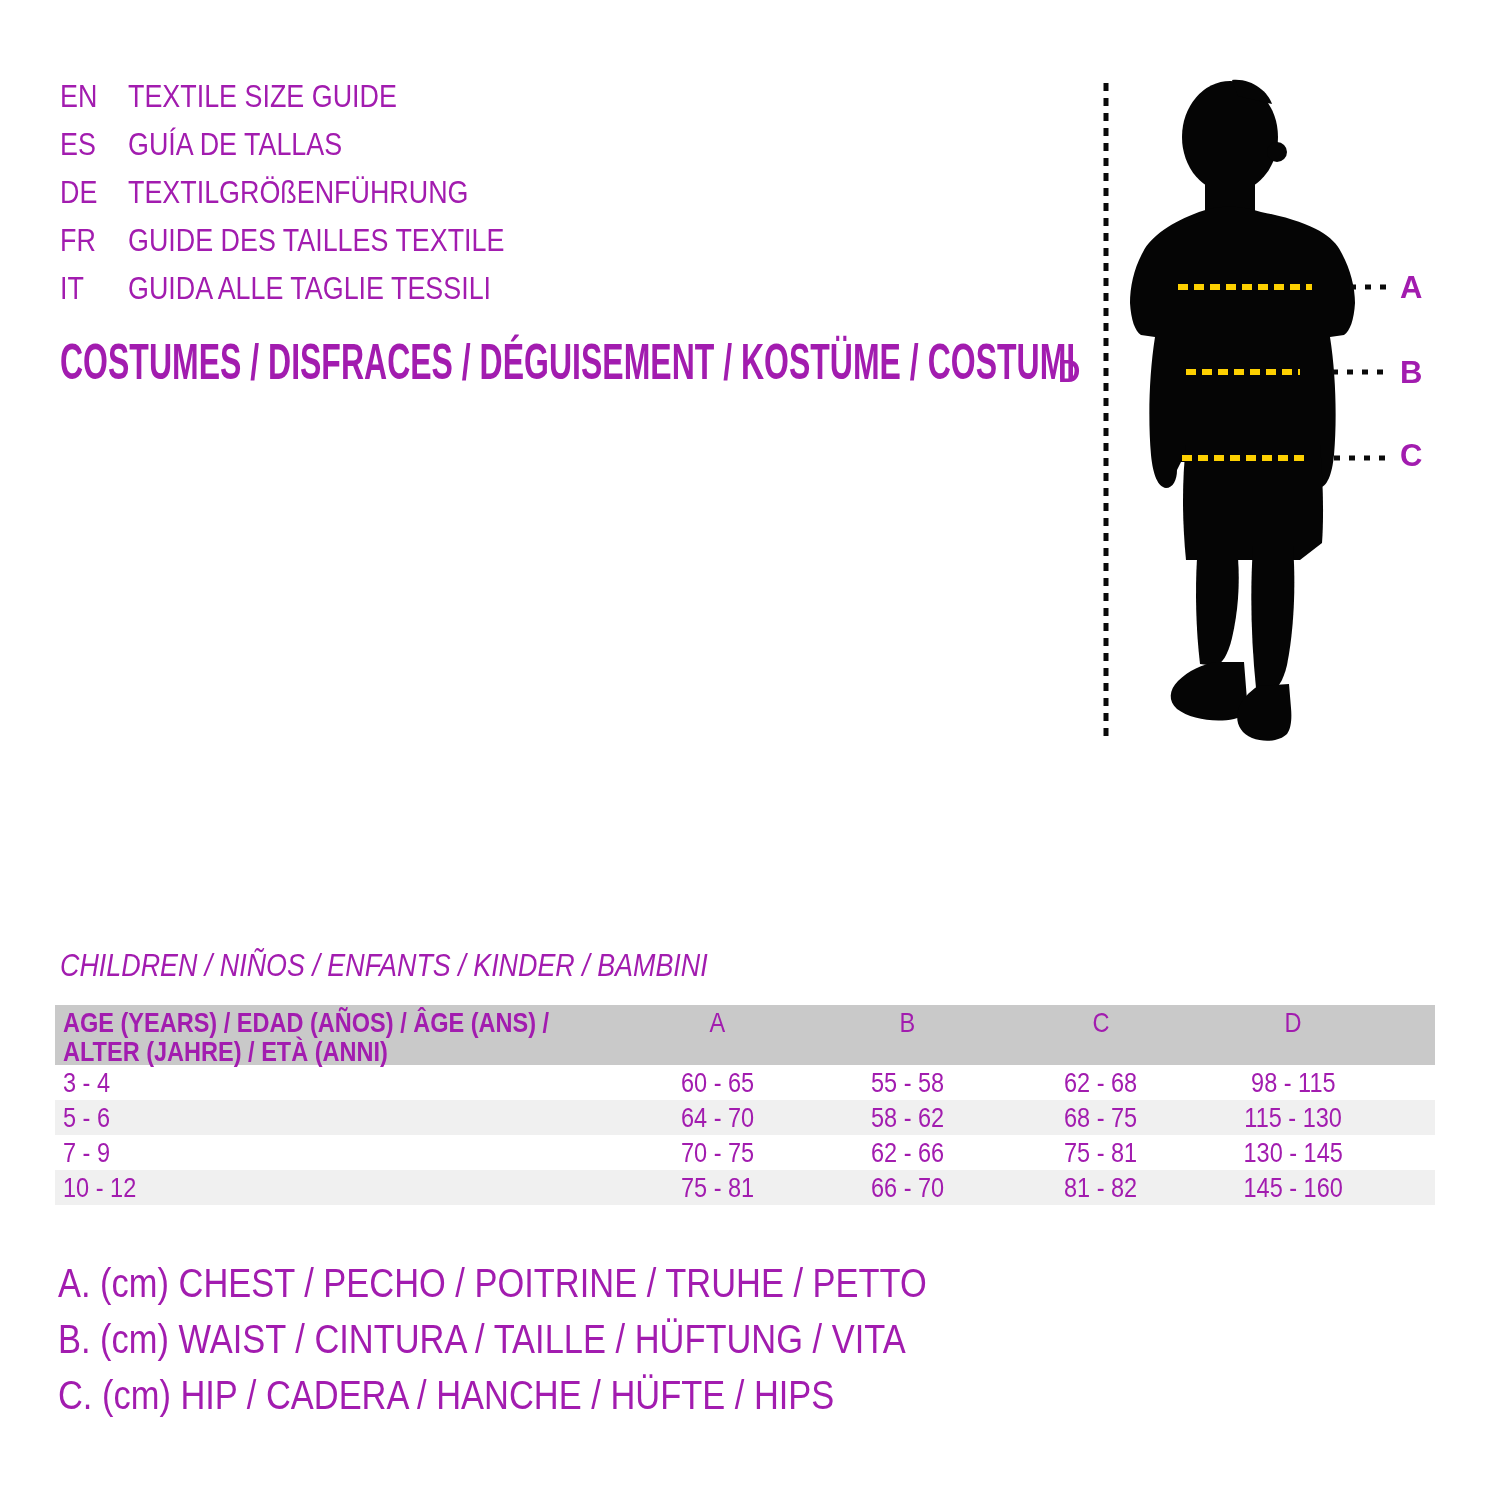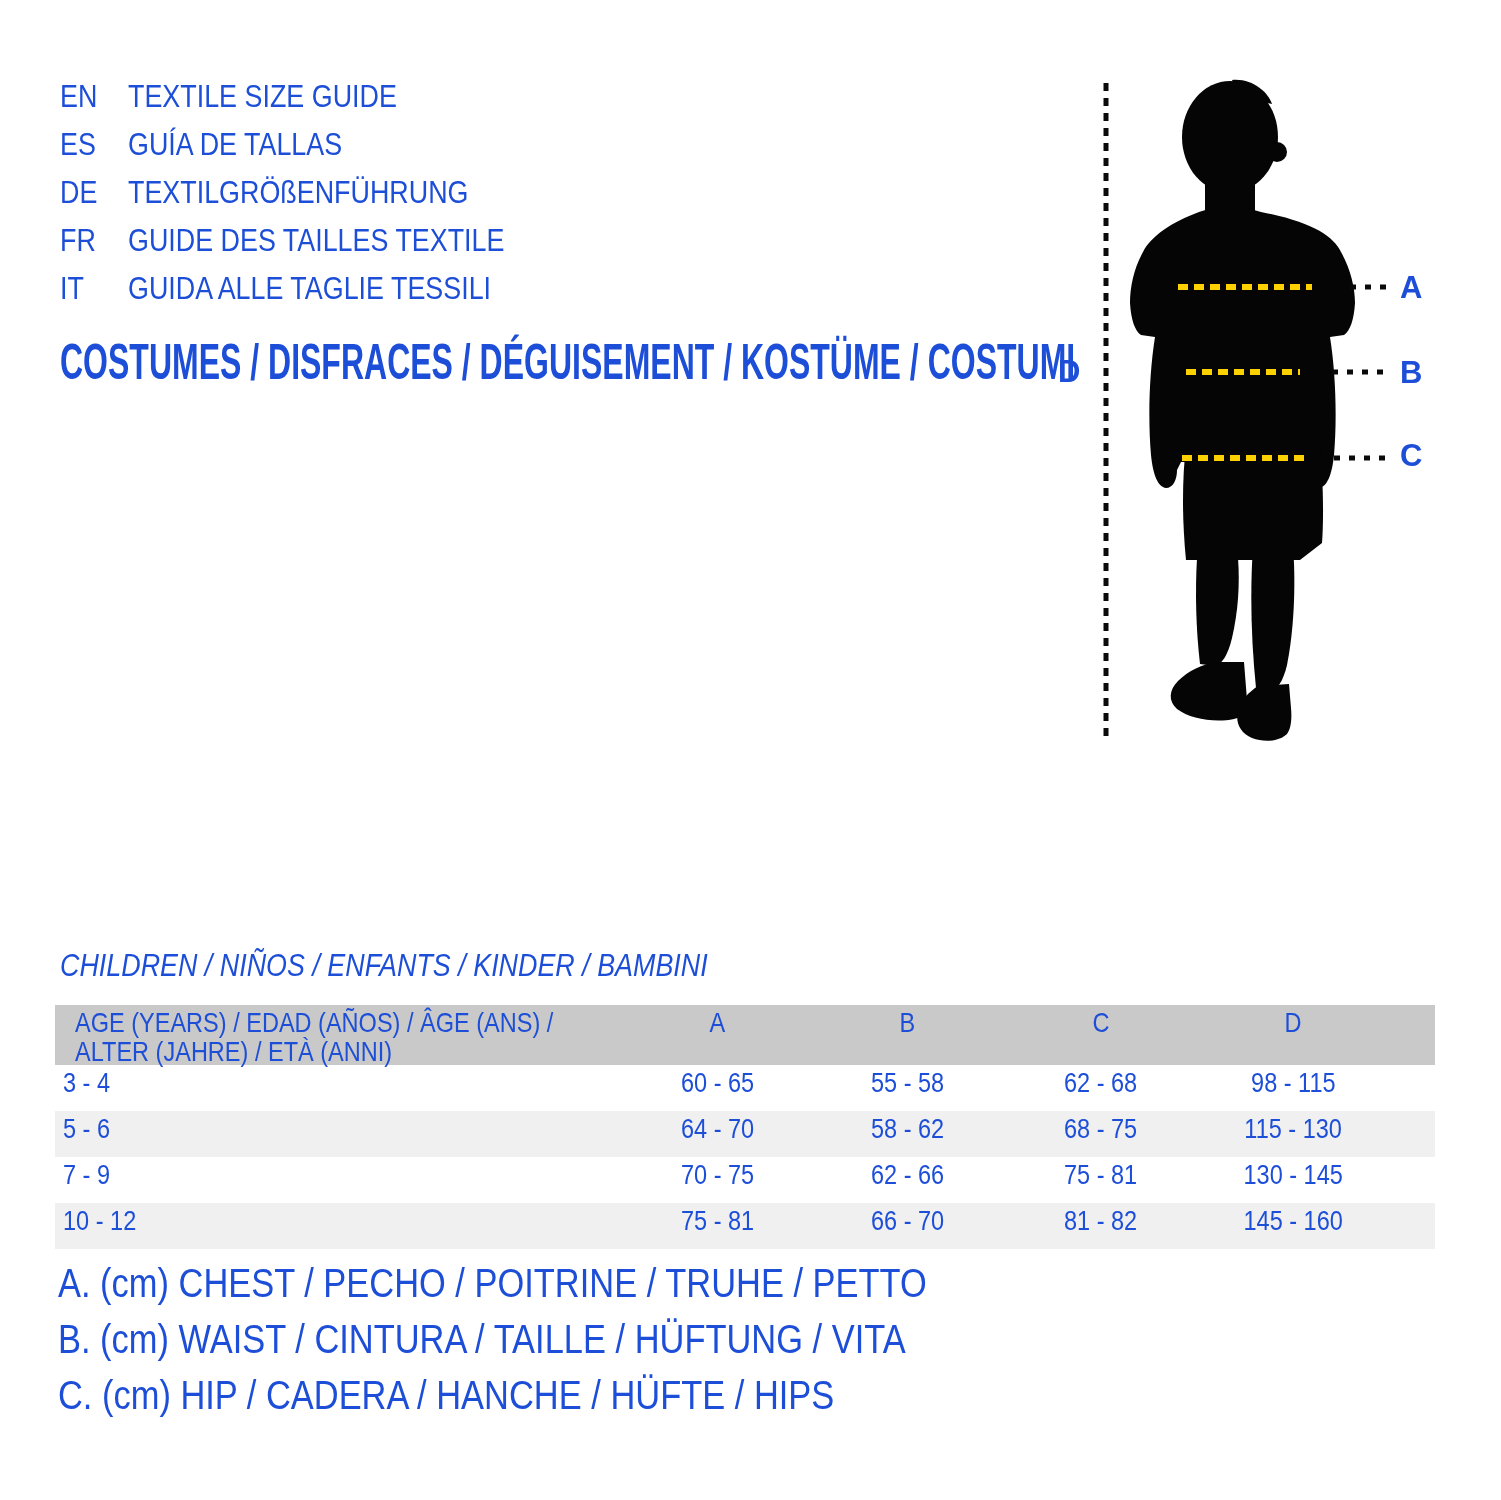--- a/index.html
+++ b/index.html
@@ -2,21 +2,21 @@
 <html><head>
 <meta charset="utf-8">
 <style>
   html, body { margin: 0; padding: 0; background: #ffffff; }
   .page {
     position: relative;
     width: 1501px;
     height: 1500px;
     background: #ffffff;
     font-family: "Liberation Sans", sans-serif;
-    color: #1d4ed8;
+    color: #a21caf;
     overflow: hidden;
   }
   
   .cx  { display: inline-block; transform: scaleX(0.84); transform-origin: 0 50%; white-space: nowrap; }
   .cxc { display: inline-block; transform: scaleX(0.84); transform-origin: 50% 50%; white-space: nowrap; }
   .cxt { display: inline-block; transform: scaleX(0.64); transform-origin: 0 50%; white-space: nowrap; }
 
   
   .langs { position: absolute; left: 60px; top: 72px; }
   .lang-row { display: flex; height: 48px; align-items: center; font-size: 32px; letter-spacing: 0; }
@@ -39,23 +39,23 @@
 
   
   .children-title {
     position: absolute; left: 60px; top: 946px; height: 38px;
     display: flex; align-items: center; font-size: 32px; font-style: italic;
   }
   .size-table { position: absolute; left: 55px; top: 1005px; width: 1380px; font-size: 28px; }
   .thead, .trow { display: grid; grid-template-columns: 570px 185px 195px 192px 238px; }
   .thead { background: #c9c9c9; height: 60px; }
   .thead .hcell { padding-top: 3px; line-height: 29px; }
-  .age-head { padding-left: 20px; }
+  .age-head { padding-left: 8px; font-weight: bold; }
   .col-head { text-align: center; }
-  .trow { height: 46px; line-height: 35px; }
+  .trow { height: 35px; line-height: 35px; }
   .trow.alt { background: #f0f0f0; }
   .age-cell { padding-left: 8px; }
   .num { text-align: center; }
   .dcol { padding-right: 46px; }
 
   
   .legend { position: absolute; left: 58px; top: 1254px; }
   .legend-line { height: 44px; font-size: 41px; line-height: 34px; margin-top: 12px; }
 
   .sil { fill: #050505; }

